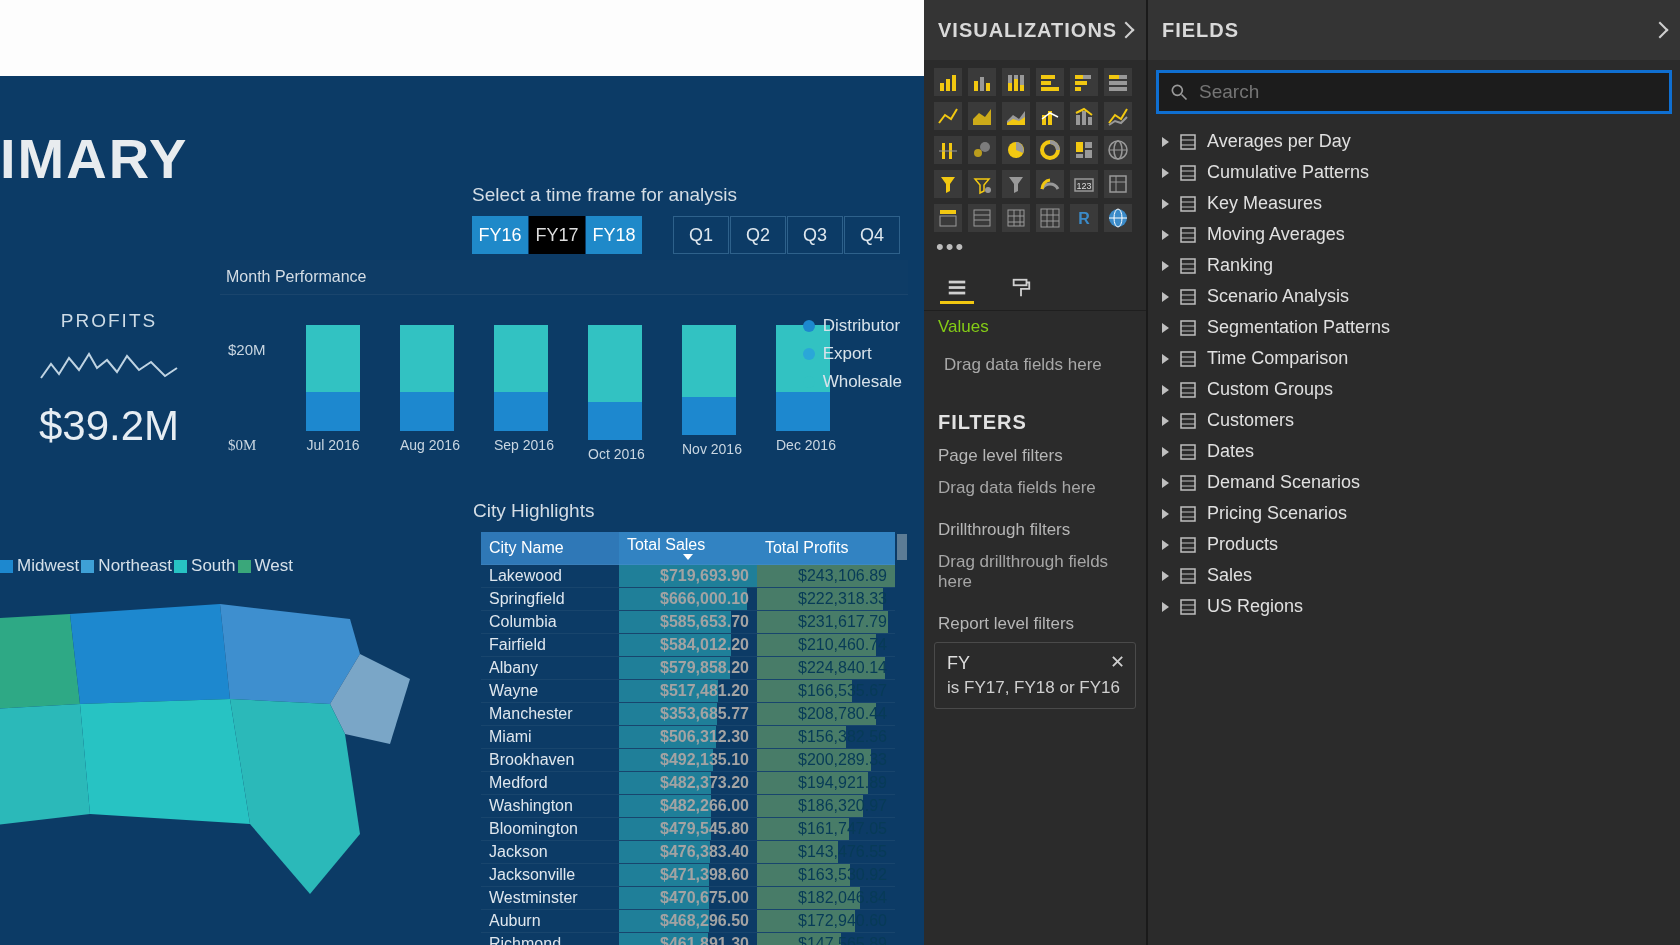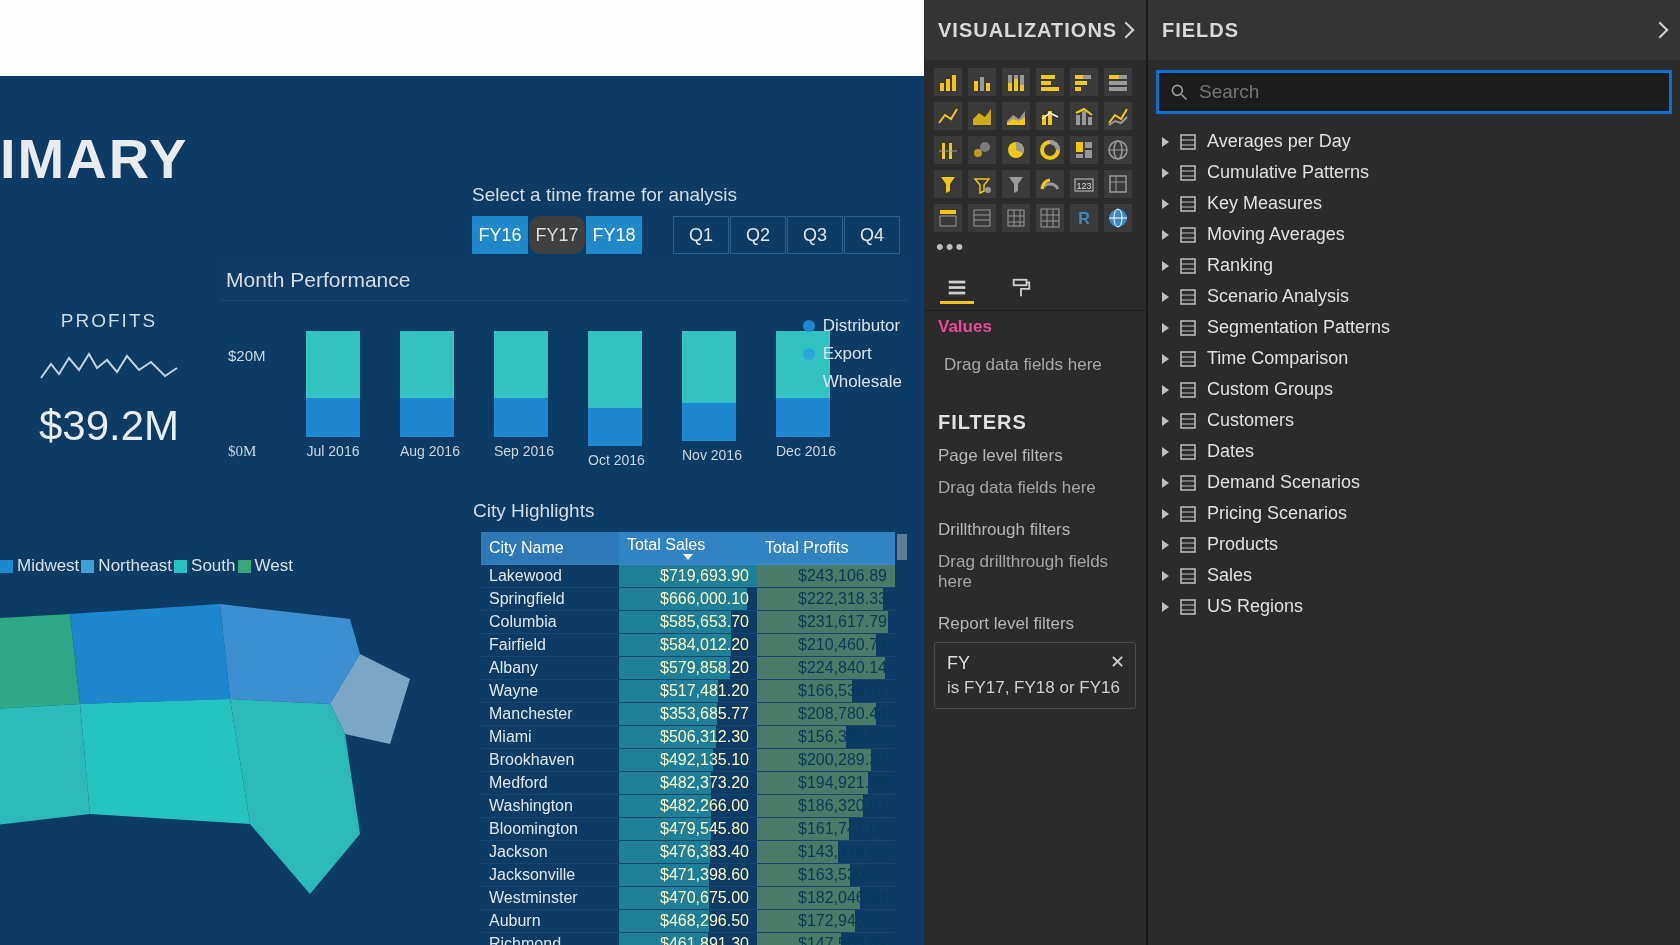--- a/index.html
+++ b/index.html
@@ -8,31 +8,31 @@
   
   .report-wrap { width: 924px; height: 100%; display:flex; flex-direction:column; }
   .report-wrap .blank-top { height: 76px; background: #fdfdfd; }
   .report { flex:1; background:#0c3b66; position:relative; color:#fff; }
   .summary-title { position:absolute; left:0; top:50px; font-size:56px; font-weight:800; letter-spacing:2px; color:#e8ecef; }
   .timeframe-wrap {  position:absolute; left:472px; top:108px; }
   .timeframe-label { font-size:19px; color:#d4dde5; margin-bottom:10px; }
   .btn-row { display:flex; gap:0; }
   .fy-btn, .q-btn { height:38px; width:56px; display:flex; align-items:center; justify-content:center; font-size:18px; cursor:pointer; }
   .fy-btn { background:#1f89c9; color:#fff; margin-right:1px; }
-  .fy-btn.dark { background:#404040; color:#ddd;border-radius:12px; }
+  .fy-btn.dark { background:#000000; color:#ddd; }
   .q-spacer { width:30px; }
   .q-btn { border:1px solid #2e618b; color:#dfe8ef; margin-right:1px; background:transparent; }
   
   .profits-card { position:absolute; left:0; top:184px; width:218px; height:225px; background:#0c3b66; text-align:center; }
   .profits-card .ttl { font-size:19px; letter-spacing:2px; color:#cddbe6; margin-top:50px; }
   .profits-card svg { display:block; margin:8px auto 0; }
   .profits-card .val { font-size:42px; font-weight:500; color:#e6edf3; margin-top:10px; }
   
   .month-perf { position:absolute; left:220px; top:184px; width:688px; height:225px; background:#0c3b66; }
-  .month-perf .card-title { font-size:21px; color:#d4dde5; padding:8px 6px; background:#0e3c66; border-bottom:1px solid rgba(255,255,255,0.05);}
+  .month-perf .card-title { font-size:16px; color:#d4dde5; padding:8px 6px; background:#0e3c66; border-bottom:1px solid rgba(255,255,255,0.05);}
   .chart-body { position:relative; width:568px; height:178px; }
   .y-axis { position:absolute; left:8px; font-size:15px; color:#c9d6e1; }
   .y20 { top:46px; } .y0 { top:142px;font-family:Liberation Serif, serif; }
   .bars { position:absolute; left:86px; top:30px; display:flex; gap:40px; }
   .bar-col { width:54px; text-align:center; }
   .bar-stack { width:54px; position:relative; display:flex; flex-direction:column; justify-content:flex-end; }
   .seg-top { background:#32c2c2; }
   .seg-bottom { background:#1d88cf; }
   .bar-label { font-size:14px; color:#c9d6e1; margin-top:6px; white-space:nowrap; }
   .legend { position:absolute; right:6px; top:56px; font-size:17px; color:#d8e2ea; }
@@ -50,41 +50,41 @@
   .city-table { position:relative; margin-left:16px; width:414px; }
   .city-table table { width:100%; border-collapse:collapse; font-size:16px; }
   .city-table th { background:#2f78b7; color:#fff; text-align:left; font-weight:400; padding:4px 8px; }
   .city-table th.sales, .city-table th.profits { background:#3283c2; }
   .city-table th.sales .sort-ind { display:block; margin:0 auto; width:0; height:0; border-left:5px solid transparent; border-right:5px solid transparent; border-top:6px solid #fff; }
   .city-table td { padding:2px 8px; color:#dfe7ee; border-top:1px solid rgba(255,255,255,0.05); }
   .city-table td.num { text-align:right; }
   .city-table tbody tr { height:21.5px; }
   .sales-cell { position:relative; }
   .sales-bar { position:absolute; inset:0; background:#2fb8c3; opacity:0.55; z-index:0; }
-  .sales-val { position:relative; z-index:1; color:#fef9c3; }
+  .sales-val { position:relative; z-index:1; color:#a3a3a3;font-weight:bold; }
   .profit-cell { position:relative; }
   .profit-bar { position:absolute; inset:0; background:#7ab36a; opacity:0.55; z-index:0; }
   .profit-val { position:relative; z-index:1; color:#073b57; }
   .scroll-gutter { position:absolute; right:-12px; top:0; bottom:0; width:12px; background:#0c3b66; }
   .scroll-thumb { position:absolute; right:-12px; top:2px; width:10px; height:26px; background:#5d7c95; }
   
   .pane { background:#2b2b2b; color:#d9d9d9; height:100%; }
   .viz-pane { width: 222px; }
   .fields-pane { width: 310px; flex:1; }
   .pane-header { height:60px; background:#343434; display:flex; align-items:center; justify-content:space-between; padding:0 14px; font-size:20px; font-weight:700; letter-spacing:1px; }
   .chev { width:12px; height:12px; border-right:2px solid #cfcfcf; border-bottom:2px solid #cfcfcf; transform:rotate(-45deg); }
   
   .viz-gallery { padding:8px 10px 0; display:grid; grid-template-columns:repeat(6,28px); grid-auto-rows:28px; gap:6px; }
   .viz-gallery .glyph { width:28px; height:28px; background:#3a3a3a; display:flex; align-items:center; justify-content:center; cursor:pointer; }
   .viz-gallery .glyph svg { width:22px; height:22px; }
   .viz-more { padding:2px 12px 4px; color:#bdbdbd; font-size:22px; letter-spacing:2px; }
   .viz-tabs { display:flex; gap:30px; padding:10px 16px 6px; border-bottom:1px solid #1f1f1f; }
   .viz-tab { width:34px; height:30px; display:flex; align-items:center; justify-content:center; cursor:pointer; border-bottom:3px solid transparent; }
   .viz-tab.active { border-bottom-color:#f2c811; }
-  .well-label { font-size:17px; color:#ec4899; padding:6px 14px 0;font-weight:bold; }
+  .well-label { font-size:17px; color:#84cc16; padding:6px 14px 0; }
   .drop-well { margin:4px 10px 12px; padding:14px 10px; color:#a8a8a8; font-size:17px; }
   .section-hdr { font-size:20px; font-weight:700; letter-spacing:1px; padding:10px 14px 6px; color:#e2e2e2; }
   .filter-sub { font-size:17px; color:#b6b6b6; padding:6px 14px 2px; }
   .filter-drop { padding:10px 14px 16px; color:#a6a6a6; font-size:17px; }
   .filter-card { margin:6px 10px; border:1px solid #4a4a4a; border-radius:3px; padding:10px 12px; position:relative; }
   .filter-card .fname { font-size:18px; color:#dedede; }
   .filter-card .fdesc { font-size:17px; color:#cfcfcf; margin-top:4px; }
   .filter-card .x { position:absolute; right:10px; top:8px; color:#cfcfcf; font-size:18px; cursor:pointer; }
   
   .search-wrap { margin:10px 8px 8px; border:3px solid #0f6fd1; background:#1c1c1c; height:44px; display:flex; align-items:center; padding:0 10px; gap:10px; }

